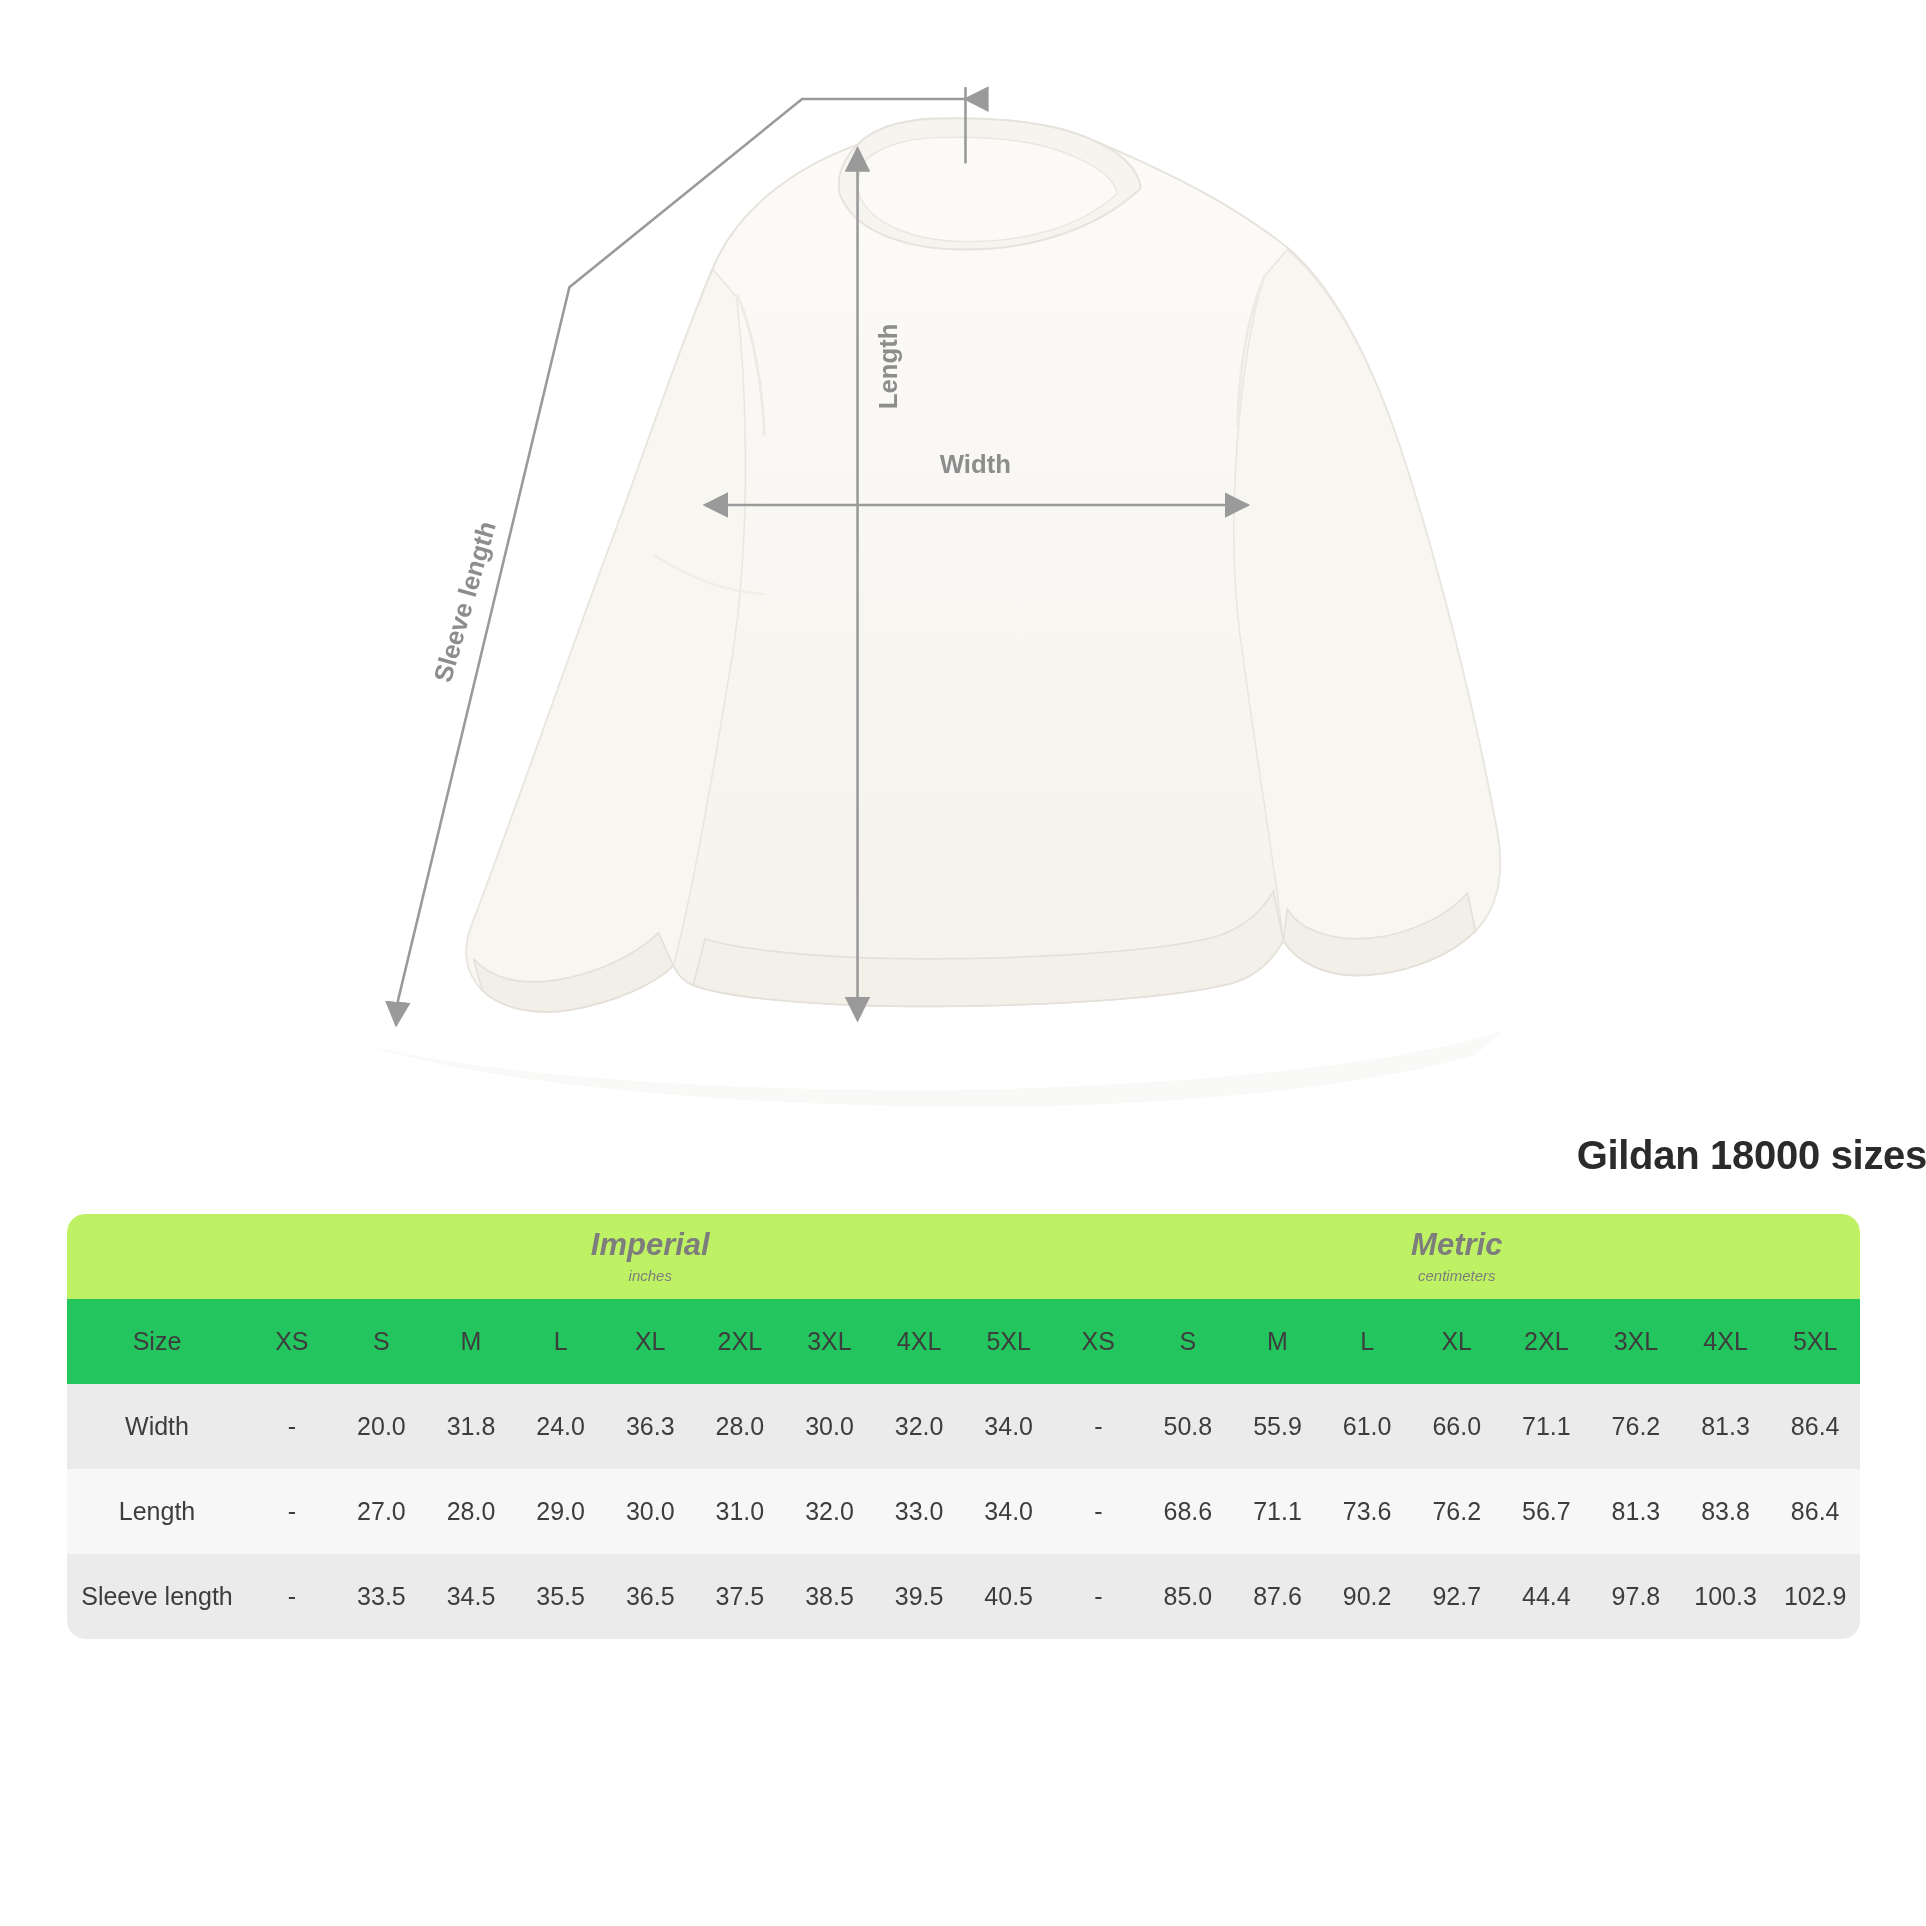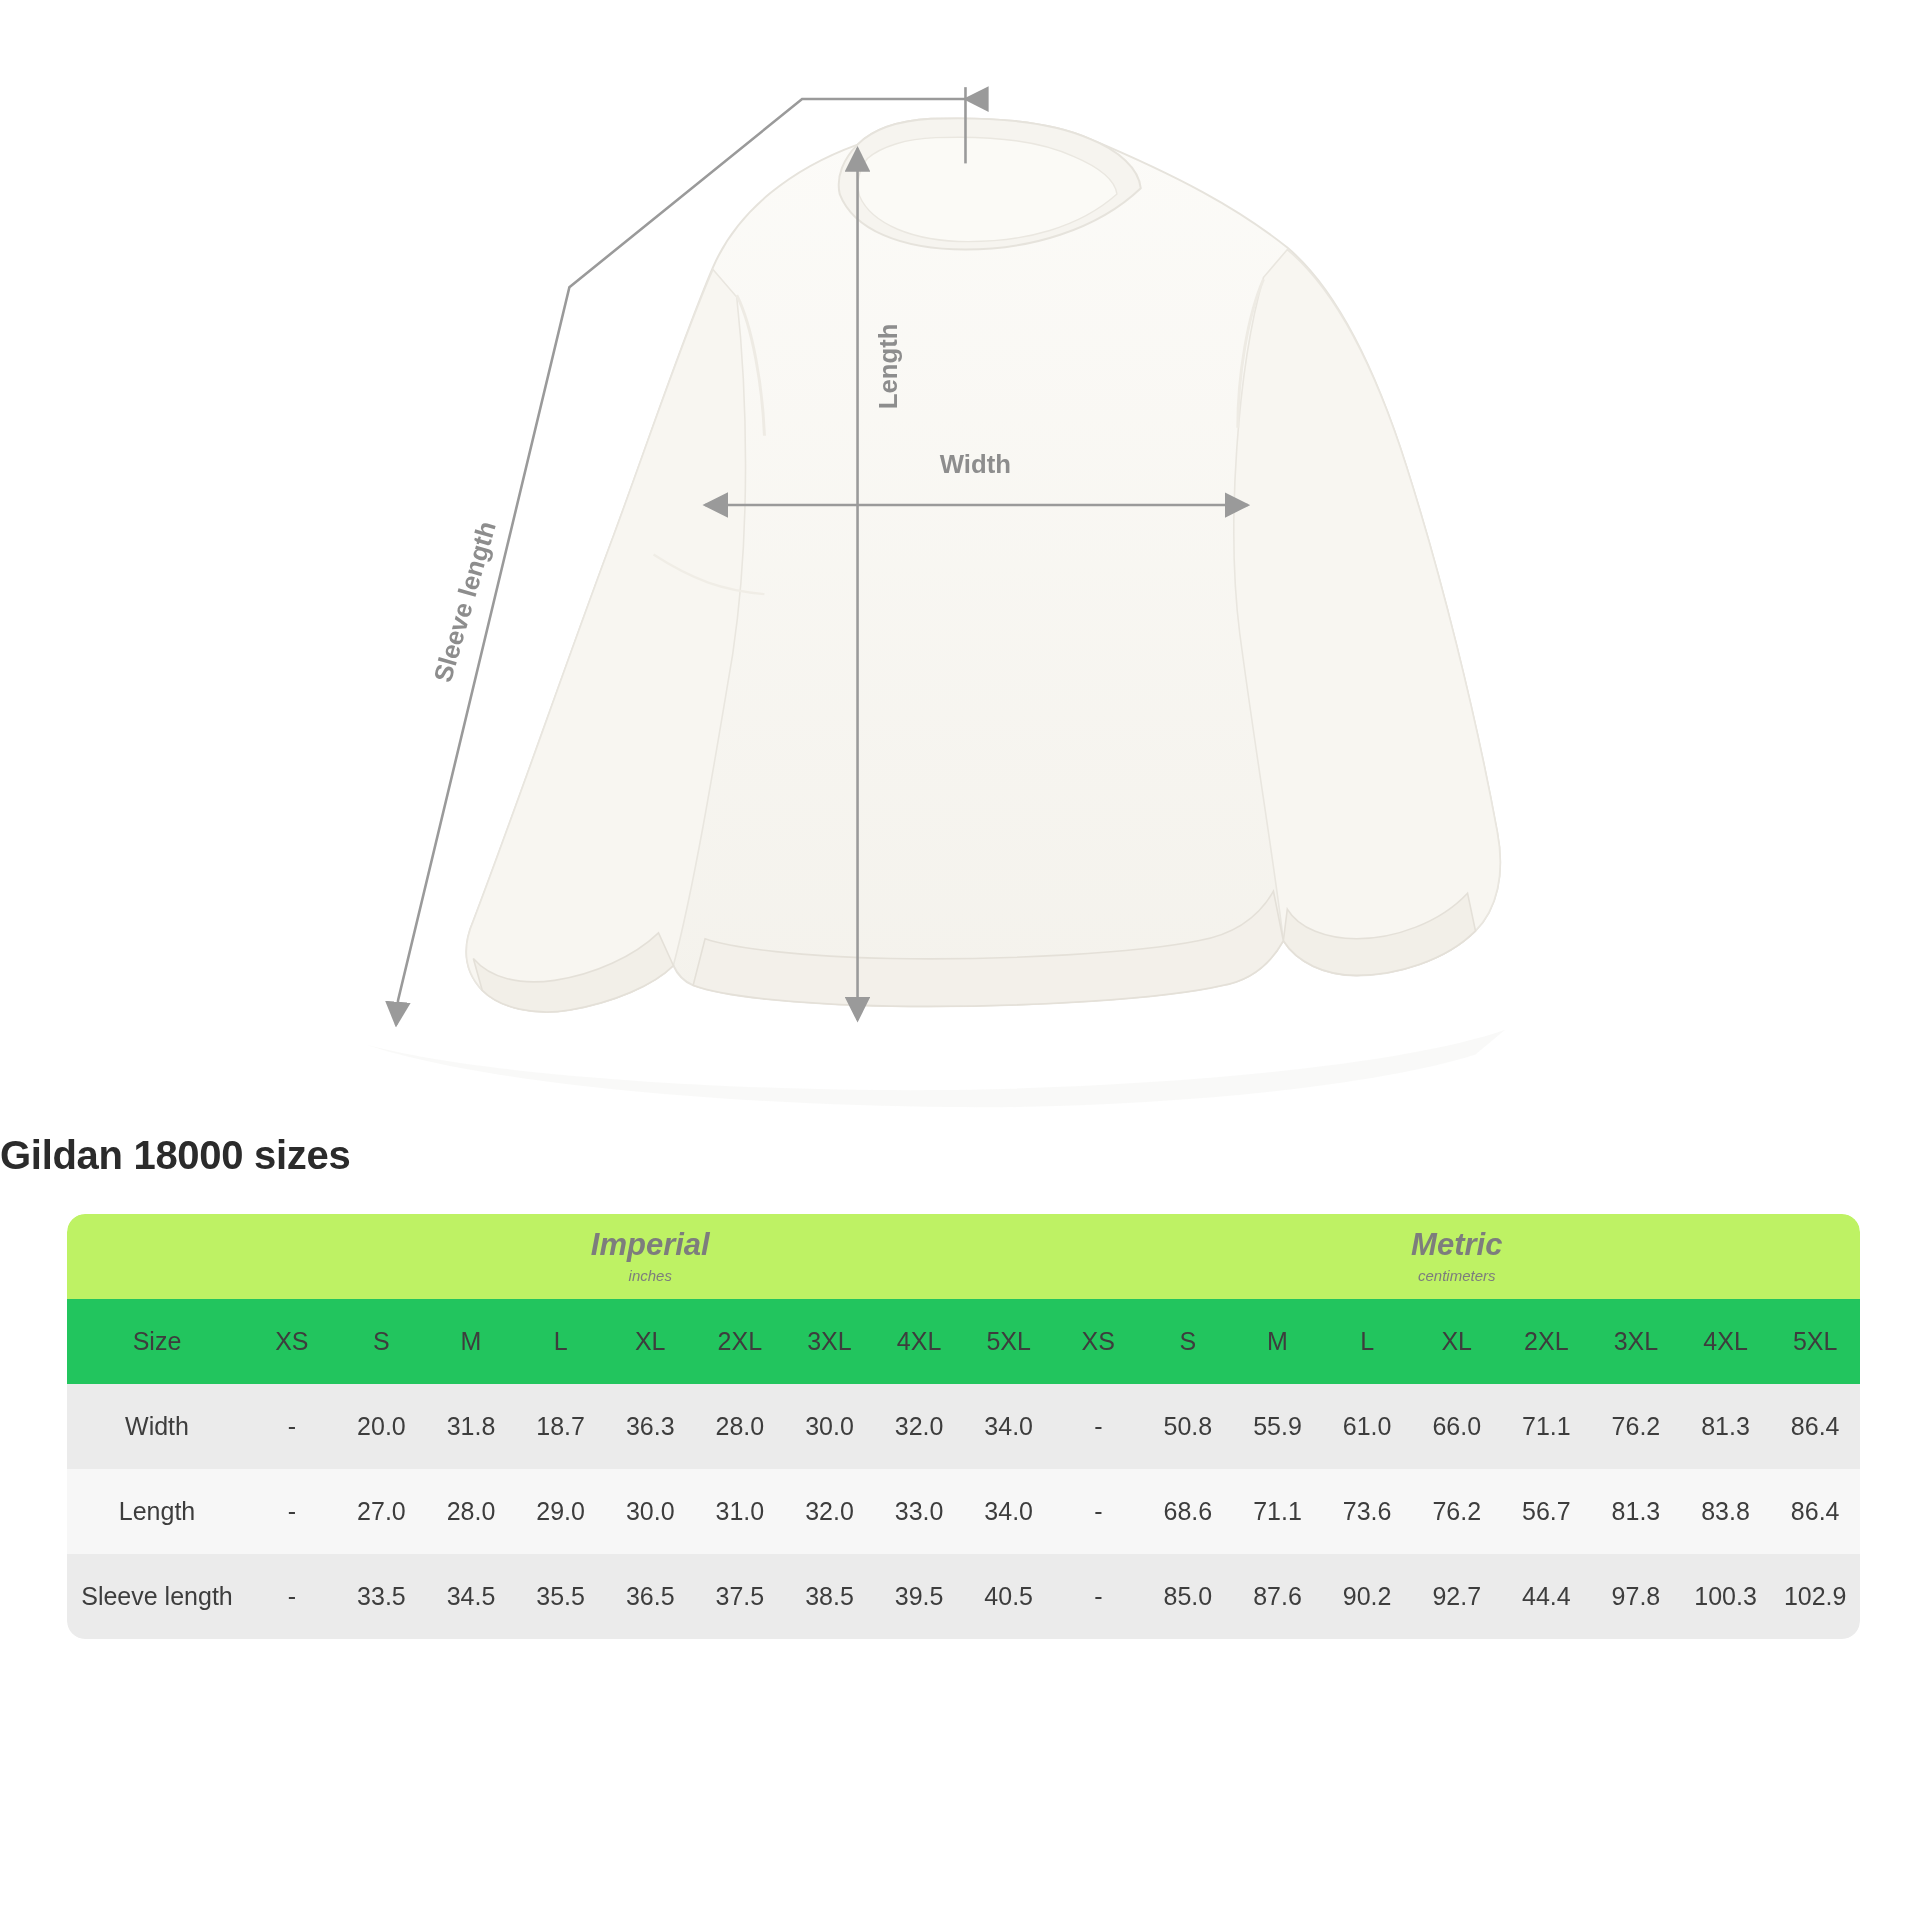--- a/index.html
+++ b/index.html
@@ -27,21 +27,21 @@
     height: 1119px;
   }
   .illu-svg {
     position: absolute;
     top: 0;
     left: 0;
   }
 
   
   .title-block {
-    text-align: left;
+    text-align: right;
     margin-top: 14px;
   }
   .chart-title {
     font-size: 40px;
     font-weight: bold;
     color: #2b2b2b;
     letter-spacing: -0.3px;
   }
   .chart-note {
     font-size: 22px;
@@ -236,21 +236,21 @@
           <td>3XL</td>
           <td>4XL</td>
           <td>5XL</td>
         </tr>
 
         <tr class="band-a">
           <td class="row-label">Width</td>
           <td>-</td>
           <td>20.0</td>
           <td>31.8</td>
-          <td>18.7</td>
+          <td>24.0</td>
           <td>36.3</td>
           <td>28.0</td>
           <td>30.0</td>
           <td>32.0</td>
           <td>34.0</td>
           <td>-</td>
           <td>50.8</td>
           <td>55.9</td>
           <td>61.0</td>
           <td>66.0</td>

